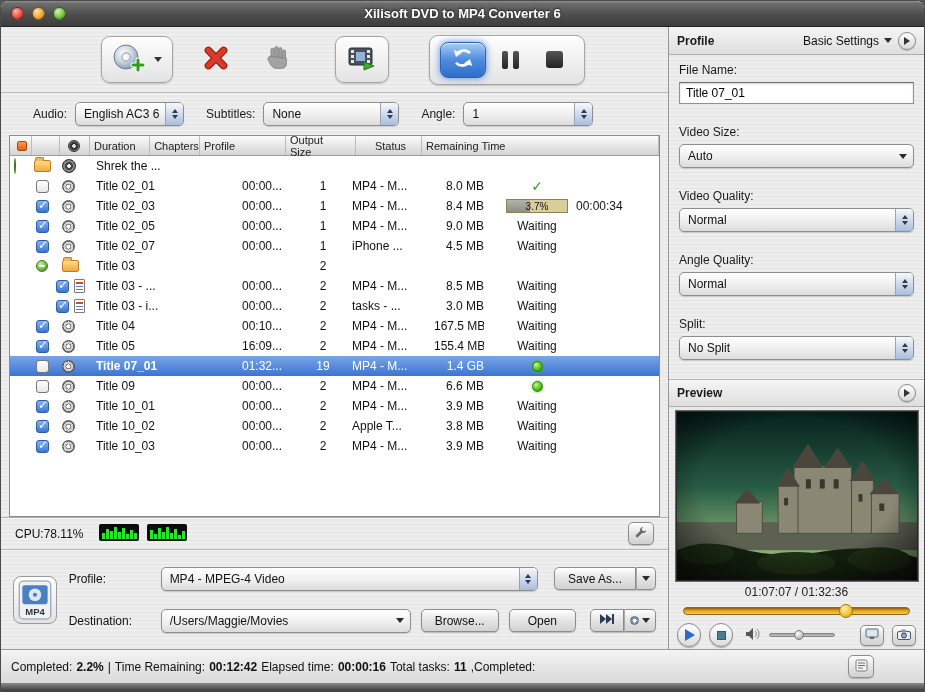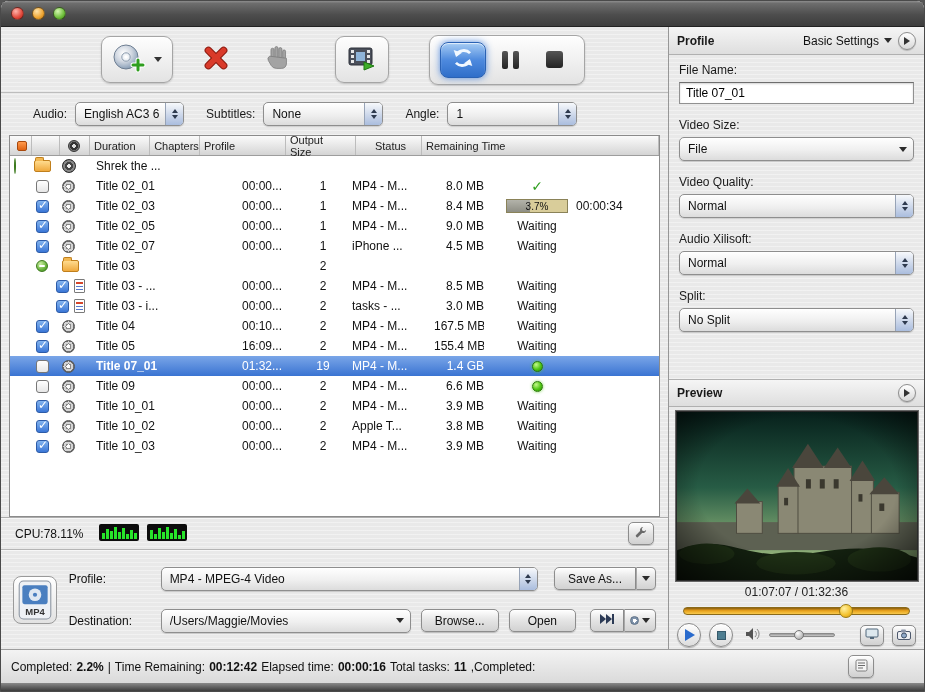--- a/index.html
+++ b/index.html
@@ -42,21 +42,21 @@
   .popup{height:24px;border:1px solid #8e8e8e;border-radius:5px;display:flex;align-items:center;padding-left:8px;
     background:linear-gradient(#ffffff,#efefef 55%,#dcdcdc);box-shadow:0 1px 1px rgba(0,0,0,.15), inset 0 1px 0 #fff;overflow:hidden}
   .popup .val{flex:1;white-space:nowrap;overflow:hidden}
   .cap{width:18px;height:100%;margin-left:6px;border-left:1px solid #97a3b6;flex:0 0 18px;
     background:linear-gradient(#f7f9fc,#ccd7ea 55%,#aabdde);display:flex;flex-direction:column;align-items:center;justify-content:center;gap:2px}
   .cap i{display:block;width:0;height:0}
   .cap .up{border-left:3px solid transparent;border-right:3px solid transparent;border-bottom:4px solid #2e3a4e}
   .cap .dn{border-left:3px solid transparent;border-right:3px solid transparent;border-top:4px solid #2e3a4e}
   .tri-dn{width:0;height:0;border-left:4px solid transparent;border-right:4px solid transparent;border-top:5px solid #2b2b2b}
   .popup.flat .tri-dn{margin-right:6px}
-  .w135{width:109px}.w120{width:120px}.w130{width:130px}.w238{width:250px}
+  .w135{width:109px}.w120{width:136px}.w130{width:130px}.w238{width:250px}
   
   .tablewrap{margin:0 8px;height:382px;flex:0 0 382px;border:1px solid #8b8b8b;background:#fff;display:flex;flex-direction:column;overflow:hidden}
   .thead{display:flex;height:20px;flex:0 0 20px;background:linear-gradient(#fbfbfb,#d4d4d4);border-bottom:1px solid #9d9d9d;
     font-size:11px;color:#222;align-items:stretch}
   .thead>div{border-right:1px solid #bcbcbc;display:flex;align-items:center;padding-left:4px}
   .c-exp{width:22px;flex:0 0 22px}
   .c-chk{width:28px;flex:0 0 28px;display:flex;align-items:center}
   .c-med{width:30px;flex:0 0 30px;display:flex;align-items:center}
   .c-name{width:148px;flex:0 0 148px;padding-left:6px;white-space:nowrap;overflow:hidden;display:flex;align-items:center}
   .c-dur{width:60px;flex:0 0 60px;padding-left:4px;white-space:nowrap;overflow:hidden}
@@ -127,21 +127,21 @@
   .bottomstrip{height:8px;flex:0 0 8px;background:linear-gradient(#8a8a8a,#3c3c3c)}
   
   .panelhdr{height:28px;flex:0 0 28px;display:flex;align-items:center;gap:6px;padding:0 8px;
     border-bottom:1px solid #b0b0b0;background:linear-gradient(#f5f5f5,#dedede)}
   .panelhdr .ttl{font-weight:bold;font-size:12px;color:#1a1a1a}
   .hdrsel{display:flex;align-items:center;gap:5px}
   .roundbtn{width:18px;height:18px;border-radius:50%;border:1px solid #8d8d8d;display:flex;align-items:center;justify-content:center;
     background:linear-gradient(#fff,#d8d8d8);box-shadow:0 1px 1px rgba(0,0,0,.2)}
   .tri-rt{width:0;height:0;border-top:4px solid transparent;border-bottom:4px solid transparent;border-left:6px solid #333}
   .fields{flex:1;padding:4px 10px 0;overflow:hidden}
-  .fgroup{margin-bottom:14px}
+  .fgroup{margin-bottom:21px}
   .flabel{margin:4px 0 5px;color:#1a1a1a}
   .tinput{width:100%;height:22px;border:1px solid #919191;border-top-color:#6e6e6e;background:#fff;padding:0 6px;
     font-family:inherit;font-size:12px;box-shadow:inset 0 1px 2px rgba(0,0,0,.18)}
   .popup.full{width:100%}
   
   .videowrap{height:178px;flex:0 0 178px;display:flex;align-items:center;justify-content:center}
   .video{width:242px;height:170px;background:#000;border:1px solid #2a2a2a;box-shadow:0 0 0 1px #666}
   .ptime{height:18px;flex:0 0 18px;text-align:center;color:#222}
   .seek{height:8px;flex:0 0 8px;margin:4px 14px 6px;border-radius:4px;position:relative;border:1px solid #8a6a1a;
     background:linear-gradient(#8a5d10,#e9a21c 45%,#f7c94d)}
@@ -160,20 +160,21 @@
 <body>
 
 <div class="window">
 
   <div class="titlebar">
     <div class="lights">
       <span class="light red"></span>
       <span class="light yellow"></span>
       <span class="light green"></span>
     </div>
+    <div class="title">Xilisoft DVD to MP4 Converter 6</div>
   </div>
 
   <div class="main">
 
     <div class="left">
 
       <div class="toolbar">
         <div class="tb-group">
           <span>
             <svg width="34" height="30" viewBox="0 0 34 30">
@@ -822,36 +823,36 @@
       </div>
 
       <div class="fields">
         <div class="fgroup">
           <div class="flabel">File Name:</div>
           <input class="tinput" value="Title 07_01" style="">
         </div>
         <div class="fgroup">
           <div class="flabel">Video Size:</div>
           <div class="popup flat full">
-            <span class="val">File</span>
+            <span class="val">Auto</span>
             <span class="tri-dn"></span>
           </div>
         </div>
         <div class="fgroup">
           <div class="flabel">Video Quality:</div>
           <div class="popup full">
             <span class="val">Normal</span>
             <span class="cap">
                 <i class="up"></i>
                 <i class="dn"></i>
               </span>
           </div>
         </div>
         <div class="fgroup">
-          <div class="flabel">Audio Xilisoft:</div>
+          <div class="flabel">Angle Quality:</div>
           <div class="popup full">
             <span class="val">Normal</span>
             <span class="cap">
                 <i class="up"></i>
                 <i class="dn"></i>
               </span>
           </div>
         </div>
         <div class="fgroup">
           <div class="flabel">Split:</div>

